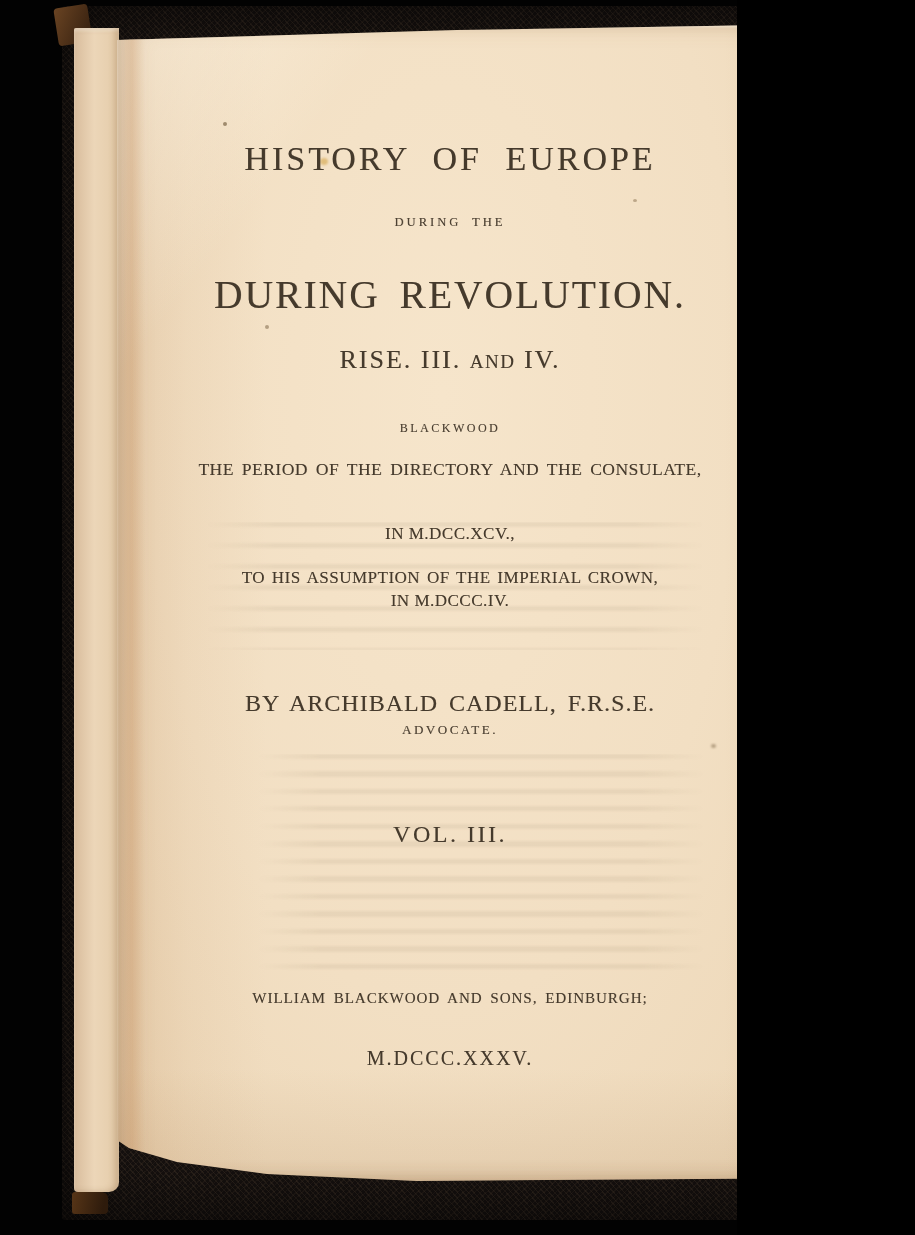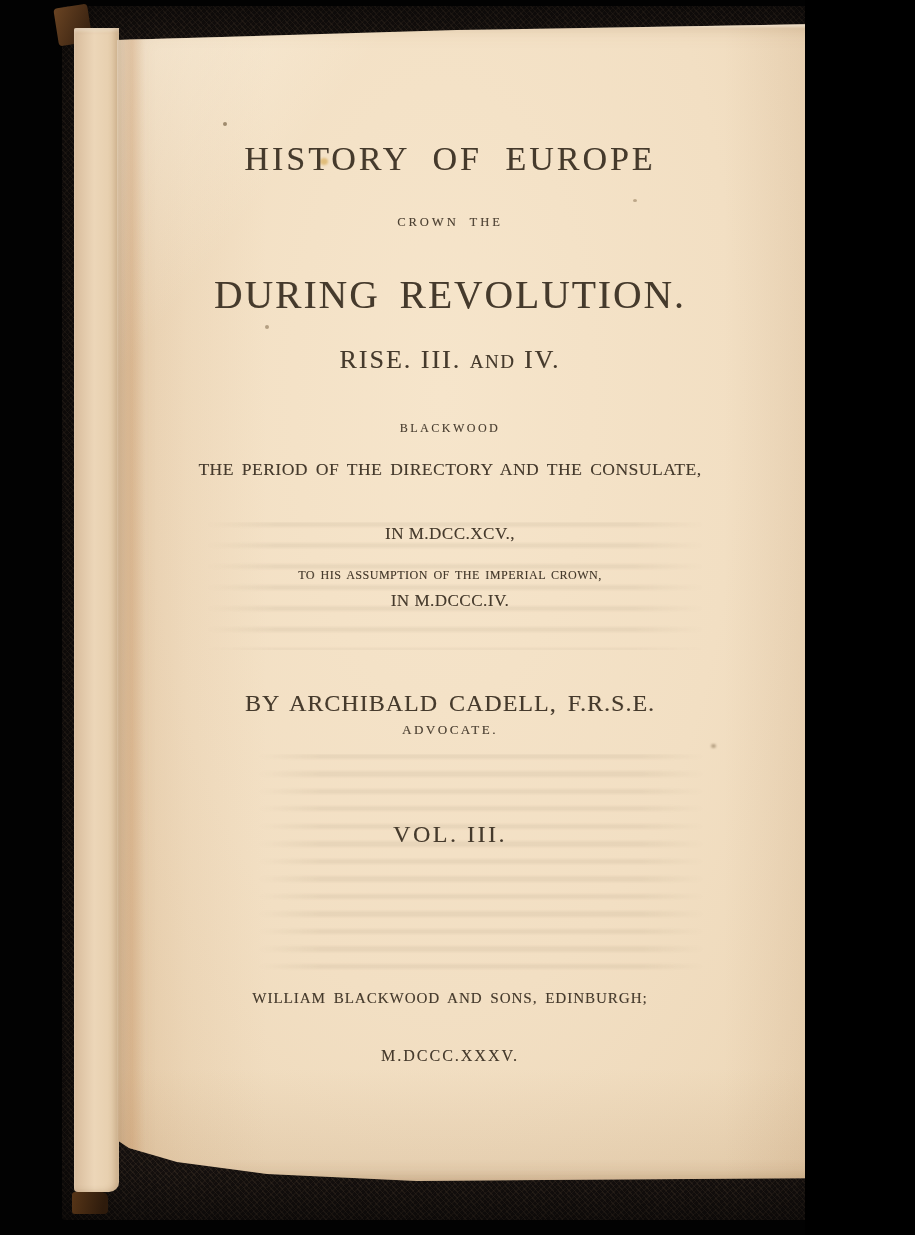--- a/index.html
+++ b/index.html
@@ -1,18 +1,18 @@
 <!DOCTYPE html>
 <html><head>
 <meta charset="utf-8">
 <style>
   html, body { margin: 0; padding: 0; background: #000; }
   #scene {
     position: relative;
-    width: 805px;
+    width: 737px;
     height: 1235px;
     background: #020202;
     overflow: hidden;
     font-family: "Liberation Serif", "DejaVu Serif", serif;
   }
 
   
   .book-cover {
     position: absolute;
     left: 62px; top: 6px;
@@ -117,28 +117,28 @@
   }
   .t-title    { top: 118px; font-size: 34px;   letter-spacing: 3px;   word-spacing: 12px; }
   .t-during   { top: 192px; font-size: 12.5px; letter-spacing: 3px;   word-spacing: 5px; color: #4c4133; }
   .t-main     { top: 252px; font-size: 39.5px; letter-spacing: 2px;   word-spacing: 8px; }
   .t-vols     { top: 323px; font-size: 26px;   letter-spacing: 2px; }
   .t-vols .conj { font-size: 19px; letter-spacing: 1.5px; margin-top: 36px; }
   .t-embracing{ top: 398px; font-size: 12px;   letter-spacing: 2.5px; color: #4c4133; }
   .t-scope1   { top: 437px; font-size: 17.5px; letter-spacing: 0.5px; word-spacing: 3px; }
   .t-scope2a  { top: 478px; font-size: 17px;   letter-spacing: 0.5px; word-spacing: 2px; }
   .t-scope2b  { top: 501px; font-size: 17px;   letter-spacing: 0.5px; }
-  .t-scope3a  { top: 545px; font-size: 12px;   letter-spacing: 0.5px; word-spacing: 2px; }
+  .t-scope3a  { top: 545px; font-size: 17px;   letter-spacing: 0.5px; word-spacing: 2px; }
   .t-scope3b  { top: 568px; font-size: 17px;   letter-spacing: 0.5px; }
   .t-author   { top: 667px; font-size: 24px;   letter-spacing: 1px;   word-spacing: 4px; }
   .t-advocate { top: 699px; font-size: 13px;   letter-spacing: 2.5px; color: #4c4133; }
   .t-vol      { top: 798px; font-size: 24px;   letter-spacing: 2.5px; }
   .t-imprint1 { top: 967px; font-size: 15px;   letter-spacing: 1px;   word-spacing: 3px; }
   .t-imprint2 { top: 995px; font-size: 20px;   letter-spacing: 1px;   word-spacing: 3px; }
-  .t-imprint3 { top: 1024px;font-size: 16px;   letter-spacing: 2px; }
+  .t-imprint3 { top: 1024px;font-size: 20px;   letter-spacing: 2px; }
 </style>
 </head>
 <body>
 
 <div id="scene">
 
   <div class="book-cover"></div>
   <div class="leather-top"></div>
   <div class="leather-bottom"></div>
   <div class="flyleaf"></div>
@@ -150,21 +150,21 @@
     <div class="show-through block-b"></div>
 
     <div class="foxing fox-1"></div>
     <div class="foxing fox-2"></div>
     <div class="foxing fox-3"></div>
     <div class="foxing fox-4"></div>
     <div class="foxing fox-5"></div>
 
     <div class="text-block">
       <div class="line t-title">HISTORY OF EUROPE</div>
-      <div class="line t-during">CROWN THE</div>
+      <div class="line t-during">DURING THE</div>
       <div class="line t-main">DURING REVOLUTION.</div>
 
       <div class="line t-vols">
         <span>RISE. III.</span>
         <span class="conj">AND</span>
         <span>IV.</span>
       </div>
 
       <div class="line t-embracing">BLACKWOOD</div>
       <div class="line t-scope1">THE PERIOD OF THE DIRECTORY AND THE CONSULATE,</div>

